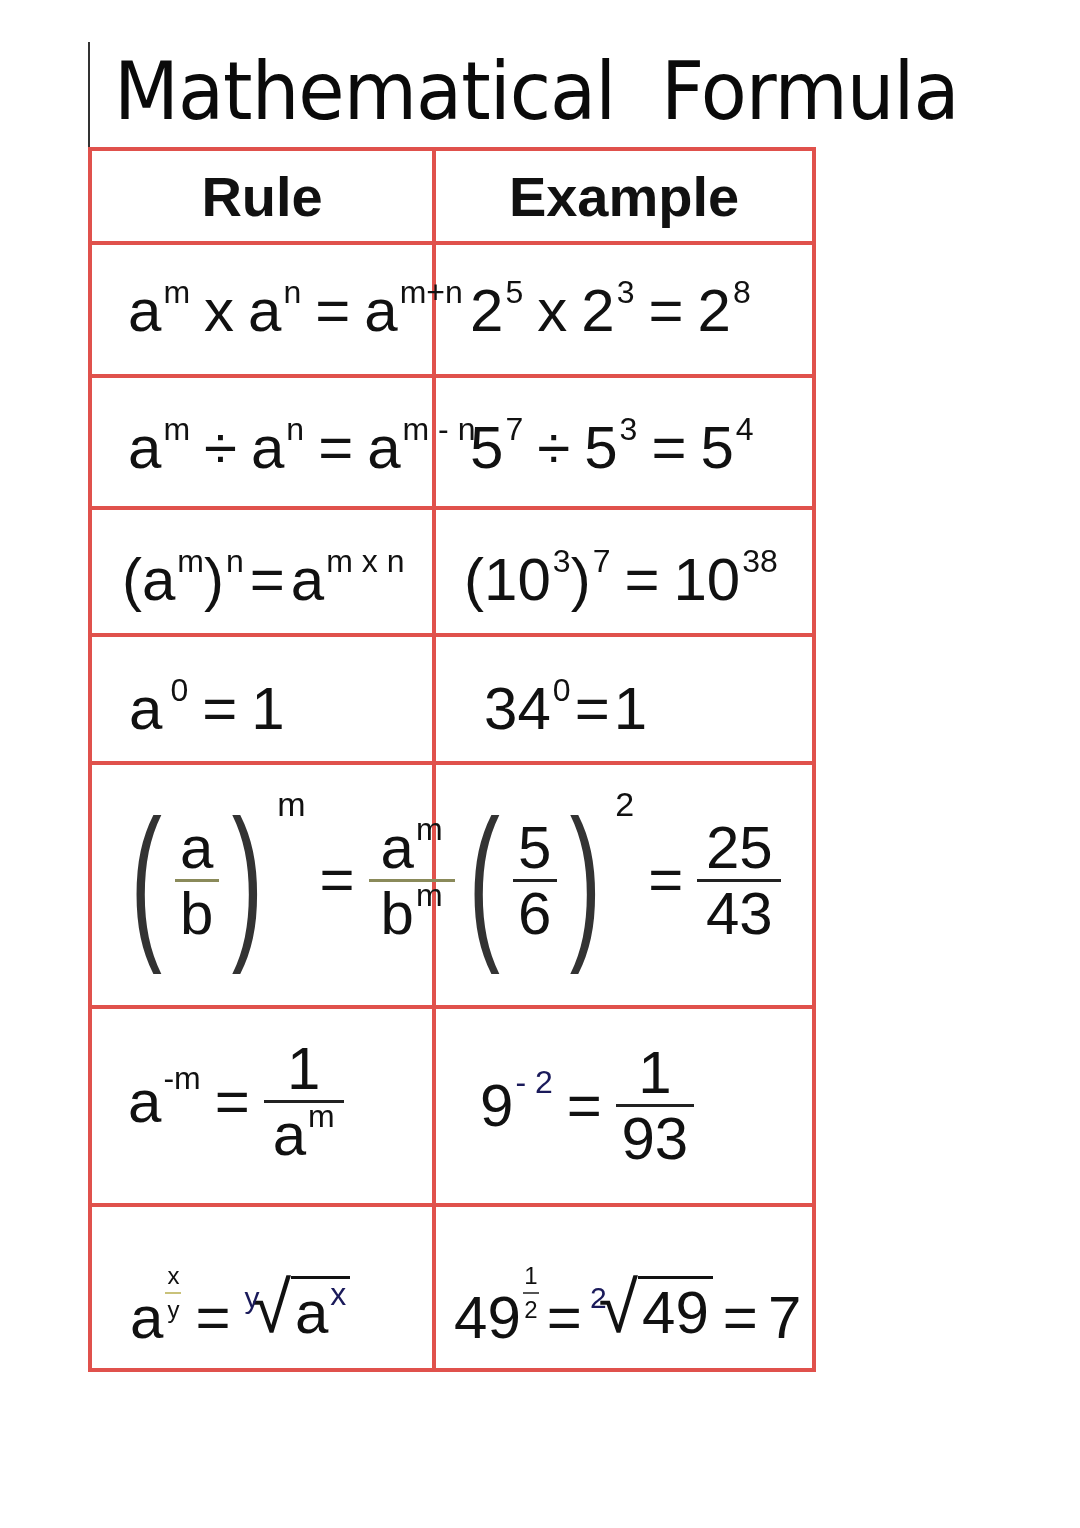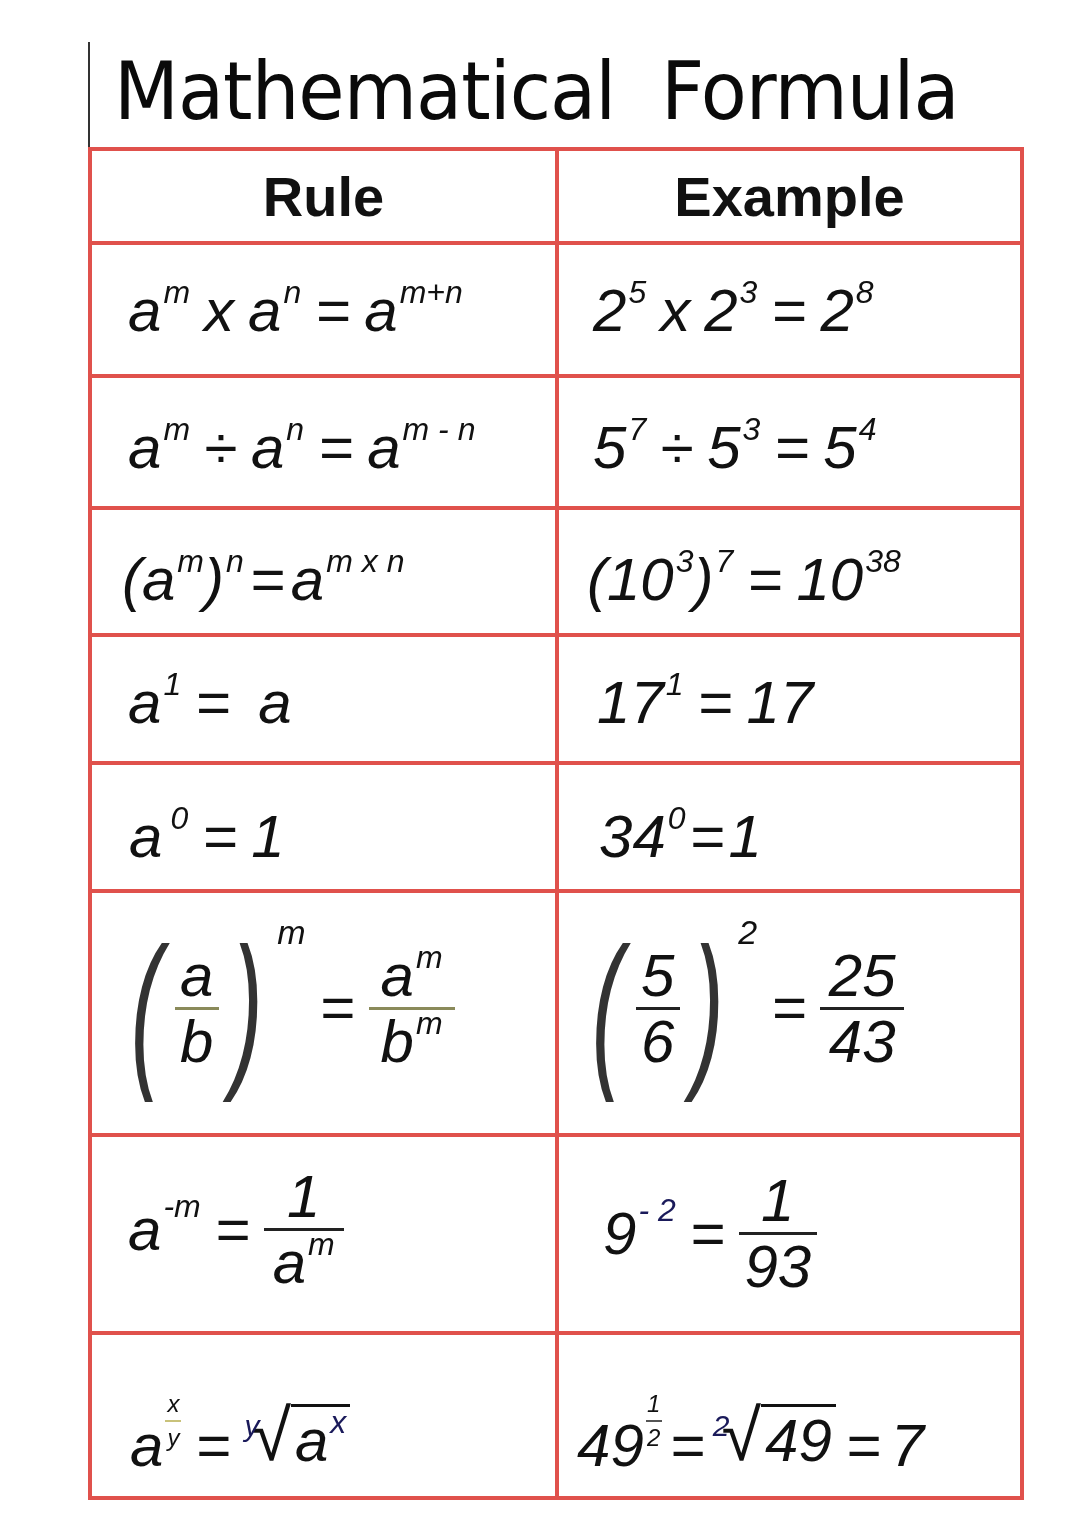--- a/index.html
+++ b/index.html
@@ -1,24 +1,24 @@
 <!DOCTYPE html>
 <html><head>
   <meta charset="utf-8">
   <style>
     html, body { margin: 0; padding: 0; background: #ffffff; }
     body { width: 1080px; height: 1528px; position: relative; overflow: hidden; font-family: "Liberation Sans", "DejaVu Sans", sans-serif; color: #111; }
     .left-rule { position: absolute; left: 88px; top: 42px; width: 2px; height: 110px; background: #333; }
     .title { position: absolute; left: 114px; top: 44px; font-family: "DejaVu Sans", sans-serif; font-size: 80px; line-height: 96px; letter-spacing: -1px; color: #0a0a0a; transform: scaleX(0.94); transform-origin: left center; white-space: pre; }
-    .table { position: absolute; left: 88px; top: 147px; width: 936px; border-collapse: collapse; }
+    .table { position: absolute; left: 88px; top: 147px; width: 728px; border-collapse: collapse; }
     .table td, .table th { border: 4px solid #e0514c; padding: 0; vertical-align: middle; position: relative; }
     .table th { font-weight: bold; font-size: 56px; height: 90px; text-align: center; font-family: "Liberation Sans", sans-serif; }
     .c1 { width: 453px; }
     .c2 { width: 451px; }
-    .cell { position: relative; width: 100%; height: 100%; font-style: italic; }
+    .cell { position: relative; width: 100%; height: 100%; }
     .expr { position: absolute; left: 34px; font-size: 60px; white-space: nowrap; line-height: 1; }
     .sup { font-size: 32px; position: relative; top: -28px; margin-left: 2px; }
     .op { margin: 0 14px; }
     .frac { display: inline-flex; flex-direction: column; align-items: center; vertical-align: middle; }
     .frac .num, .frac .den { line-height: 1.05; }
     .frac .bar { height: 3px; background: #222; align-self: stretch; }
     .paren { font-size: 170px; font-weight: 100; color: #333; vertical-align: middle; line-height: 1; transform: scaleX(0.55); display: inline-block; }
     .root { display: inline-flex; align-items: flex-end; position: relative; }
     .root .idx { font-size: 30px; position: relative; top: -30px; margin-right: -8px; color: #1a1a5a; }
     .root .radical { font-size: 72px; line-height: 1; }
@@ -83,48 +83,32 @@
         </td>
     <td>
           <div class="cell" style="height:119px">
       <div class="expr" style="top:38px;left:28px">
         <span>(</span><span>10</span><span class="sup">3</span><span>)</span><span class="sup">7</span><span class="op">=</span><span>10</span><span class="sup">38</span>
       </div>
     </div>
         </td>
   </tr>
 
-  <tr style="height:128px">
-    <td>
-          <div class="cell" style="height:120px">
-      <div class="expr" style="top:34px;left:36px">
-        <span>a</span><span class="sup">1</span><span class="op">=</span><span style="margin-left:14px">a</span>
-      </div>
-    </div>
-        </td>
-    <td>
-          <div class="cell" style="height:120px">
-      <div class="expr" style="top:34px;left:38px">
-        <span>17</span><span class="sup">1</span><span class="op">=</span><span>17</span>
-      </div>
-    </div>
-        </td>
-  </tr>
 
   <tr style="height:128px">
     <td>
           <div class="cell" style="height:120px">
       <div class="expr" style="top:40px;left:37px">
         <span>a</span><span class="sup" style="margin-left:8px">0</span><span class="op">=</span><span>1</span>
       </div>
     </div>
         </td>
     <td>
           <div class="cell" style="height:120px">
-      <div class="expr" style="top:40px;left:40px">
+      <div class="expr" style="top:40px;left:48px">
         <span>34</span><span class="sup">0</span><span class="op" style="margin:0 4px">=</span><span>1</span>
       </div>
     </div>
         </td>
   </tr>
 
   <tr style="height:244px">
     <td>
           <div class="cell" style="height:236px">
       <div class="expr" style="top:28px;left:26px">

